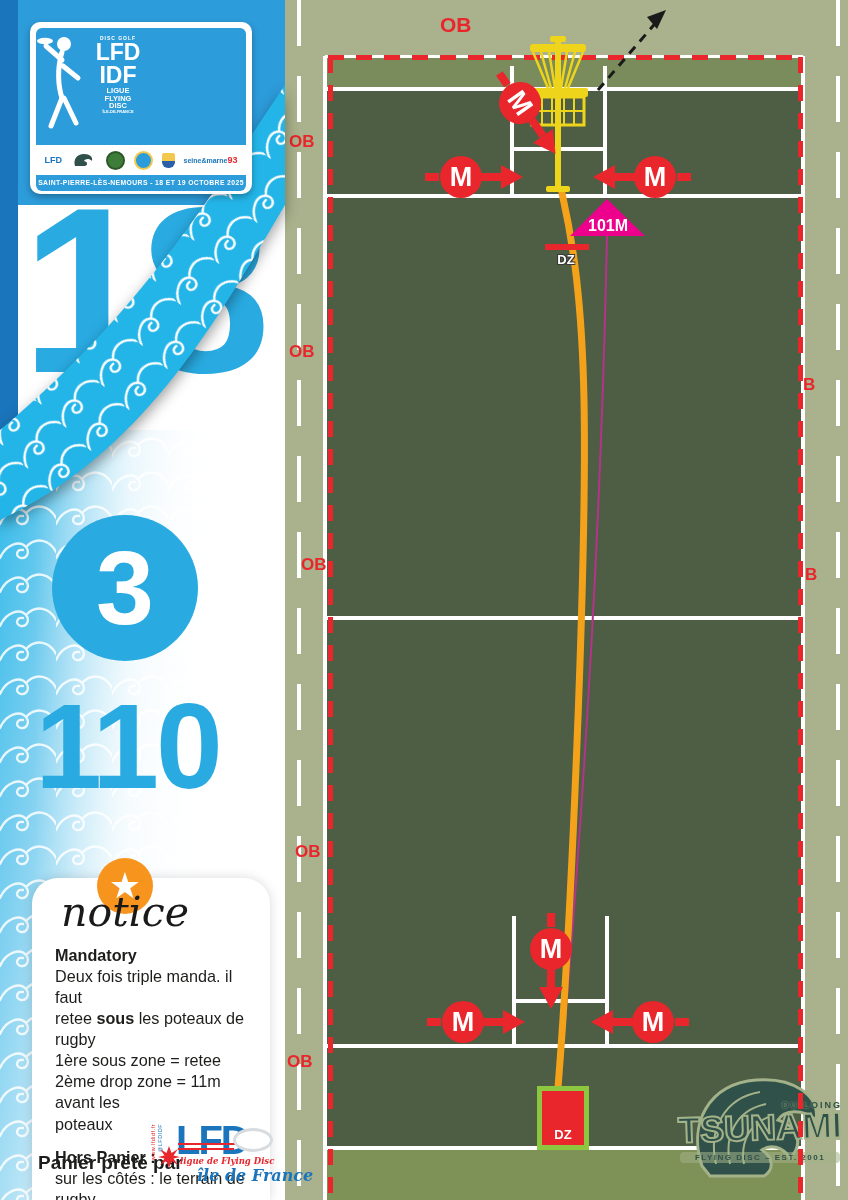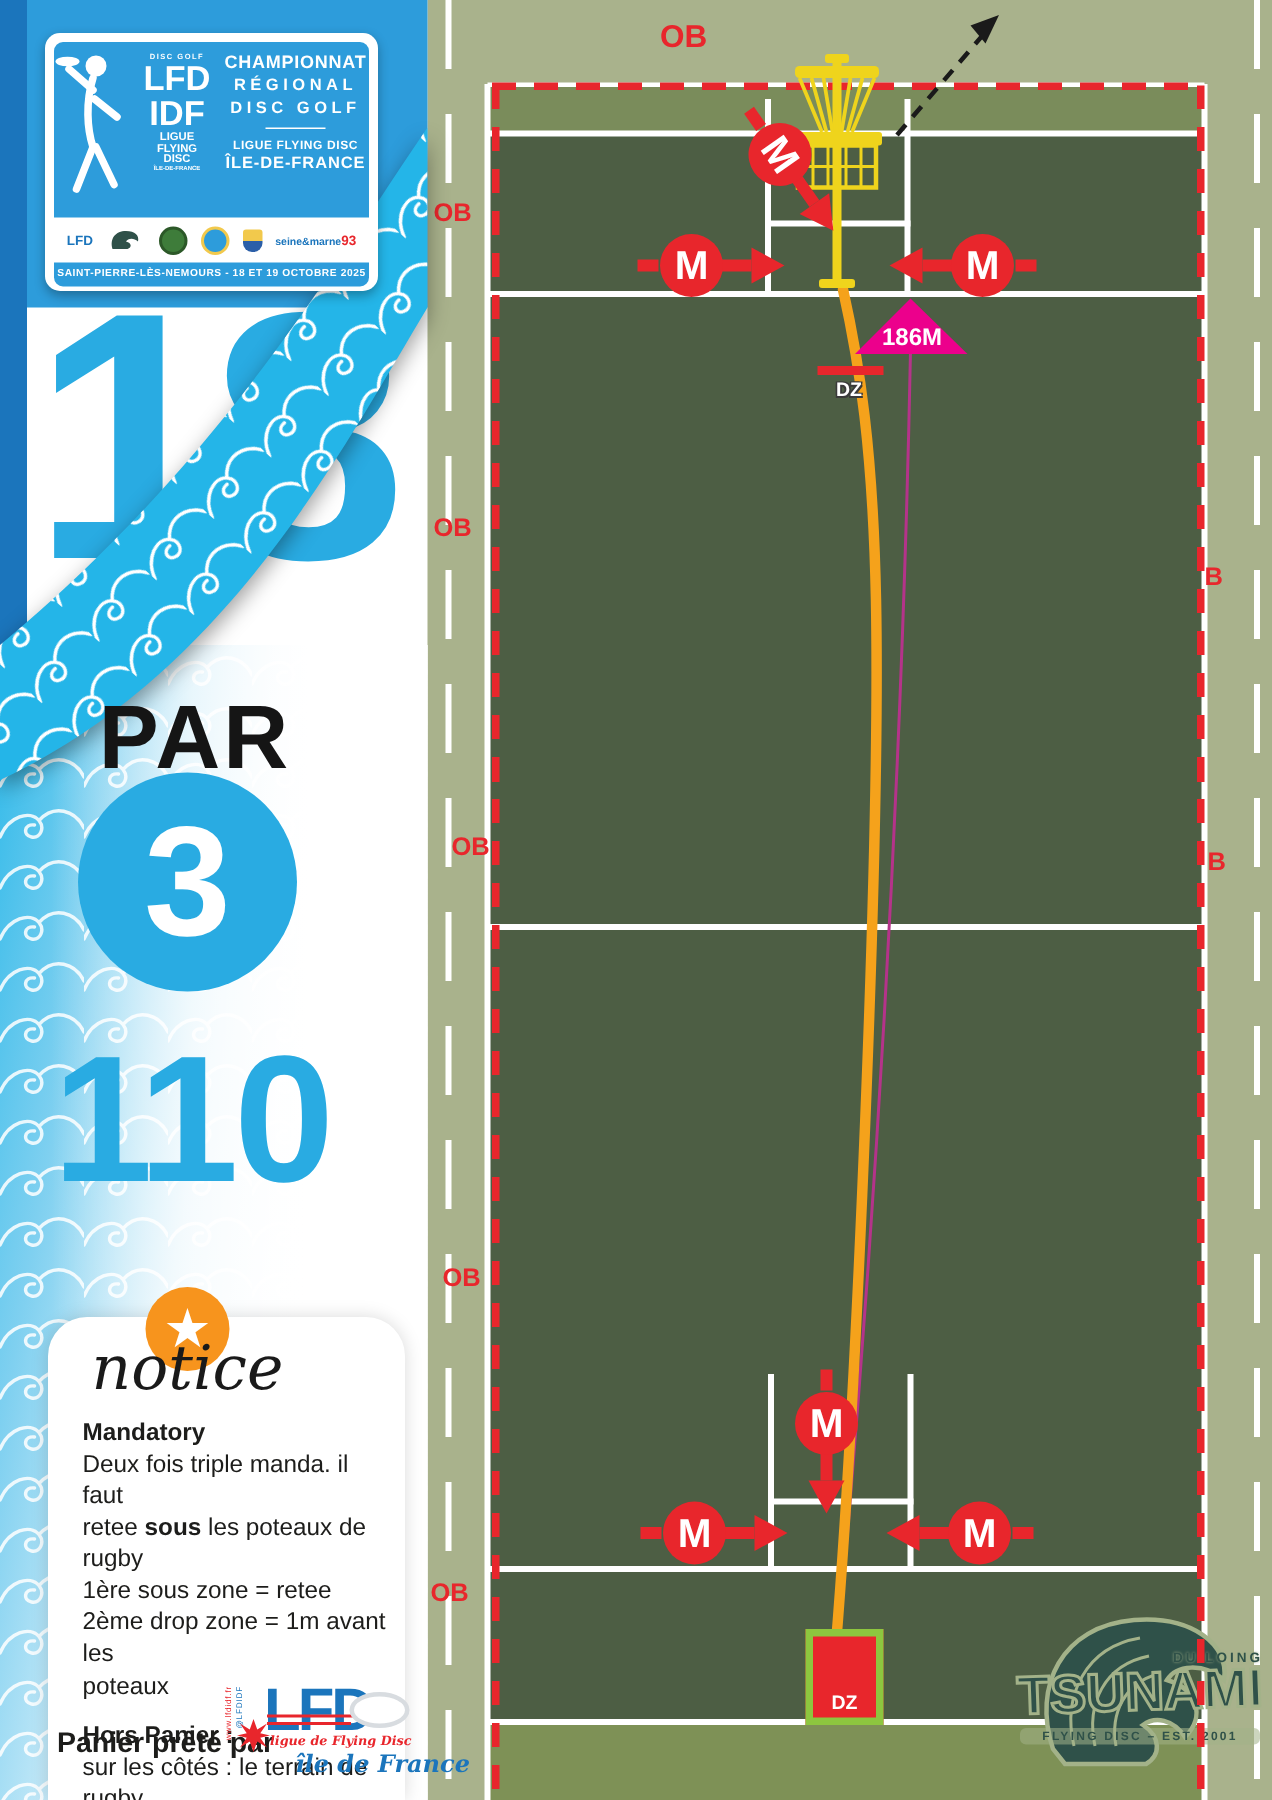--- a/index.html
+++ b/index.html
@@ -144,21 +144,21 @@
   <div class="ob" style="left:805px;top:566px">B</div>
 
   <svg class="abs" style="left:285px;top:0" width="563" height="1200" viewBox="0 0 563 1200">
     <path d="M322,234 Q314,640 274,1092" stroke="#B5338A" stroke-width="2" fill="none"></path>
     <path d="M272,1100 C286,930 302,560 299,400 C297,300 288,242 277,193" stroke="#F5A21B" stroke-width="7" fill="none" stroke-linecap="round"></path>
     <rect x="260" y="244" width="44" height="6" fill="#E8262C"></rect>
     <polygon points="285,236 360,236 322,199" fill="#EC008C"></polygon>
     <path d="M313,90 L374,19" stroke="#1a1a1a" stroke-width="3" stroke-dasharray="9 7" fill="none"></path>
     <polygon points="381,10 362,17 372,29" fill="#1a1a1a"></polygon>
   </svg>
-  <div class="abs m101">186M</div>
+  <div class="abs m101">101M</div>
   <div class="abs dz1">DZ</div>
 
   <div class="abs dz-tee">
     <span>DZ</span>
   </div>
 
   <svg class="abs" style="left:524px;top:36px" width="68" height="160" viewBox="0 0 68 160">
     <g fill="#EFD41C" stroke="#EFD41C">
       <rect x="31" y="2" width="6" height="154" stroke="none"></rect>
       <rect x="26" y="0" width="16" height="6" rx="2" stroke="none"></rect>
@@ -270,62 +270,53 @@
       </svg>
       <div class="badge-col">
         <div class="badge-dg">DISC GOLF</div>
         <div class="badge-big">LFD</div>
         <div class="badge-big">IDF</div>
         <div class="badge-small">LIGUE</div>
         <div class="badge-small">FLYING</div>
         <div class="badge-small">DISC</div>
         <div class="badge-tiny">ÎLE-DE-FRANCE</div>
       </div>
-      <div class="poster-titles">
-        <div class="pt1">CHAMPIONNAT</div>
-        <div class="pt2">RÉGIONAL</div>
-        <div class="pt2">DISC GOLF</div>
-        <div class="pt-div"></div>
-        <div class="pt3">LIGUE FLYING DISC</div>
-        <div class="pt4">ÎLE-DE-FRANCE</div>
-      </div>
     </div>
     <div class="sponsor-row">
       <span style="font-size:9px;font-weight:800;color:#1B75BC">LFD</span>
       <svg width="26" height="16" viewBox="0 0 26 16">
         <path d="M4,14 C2,7 6,2 13,2 C19,2 22,5 21,9 C18,6 14,7 13,9 C17,10 17,13 14,14 Z" fill="#2F5149"></path>
       </svg>
       <span style="width:15px;height:15px;border-radius:50%;background:#3E7C3A;border:2px solid #2c5828;display:inline-block"></span>
       <span style="width:15px;height:15px;border-radius:50%;background:#2D9CDB;border:2px solid #F2C94C;display:inline-block"></span>
       <span style="width:13px;height:15px;background:linear-gradient(#F2C94C 50%,#2B5FA8 50%);border-radius:2px 2px 6px 6px;display:inline-block"></span>
       <span style="font-size:7px;color:#1B75BC;font-weight:bold">
         <span>seine&amp;marne</span><span style="color:#E8262C;font-size:9px">93</span>
       </span>
     </div>
     <div class="poster-banner">SAINT-PIERRE-LÈS-NEMOURS - 18 ET 19 OCTOBRE 2025</div>
   </div>
 
-  <div class="abs par-label">PAR</div>
   <div class="abs par-circle">
     <span>3</span>
   </div>
   <div class="abs dist-num">110</div>
 
   <div class="abs notice-card"></div>
   <div class="abs notice-star">
     <span>★</span>
   </div>
   <div class="abs notice-title">notice</div>
 
   <div class="abs rules">
     <div class="tt">Mandatory</div>
     <div>Deux fois triple manda. il faut</div>
     <div><span>retee </span><b>sous</b><span> les poteaux de rugby</span></div>
     <div>1ère sous zone = retee</div>
-    <div>2ème drop zone = 1m avant les</div>
+    <div>2ème drop zone = 11m avant les</div>
     <div>poteaux</div>
     <div class="gap"></div>
     <div class="tt">Hors Panier :</div>
     <div>sur les côtés : le terrain de rugby.</div>
 
   </div>
 
   <div class="abs credit-label">Panier prêté par</div>
   <div class="abs lfd-web">www.lfdidf.fr</div>
   <div class="abs lfd-handle">@LFDIDF</div>

